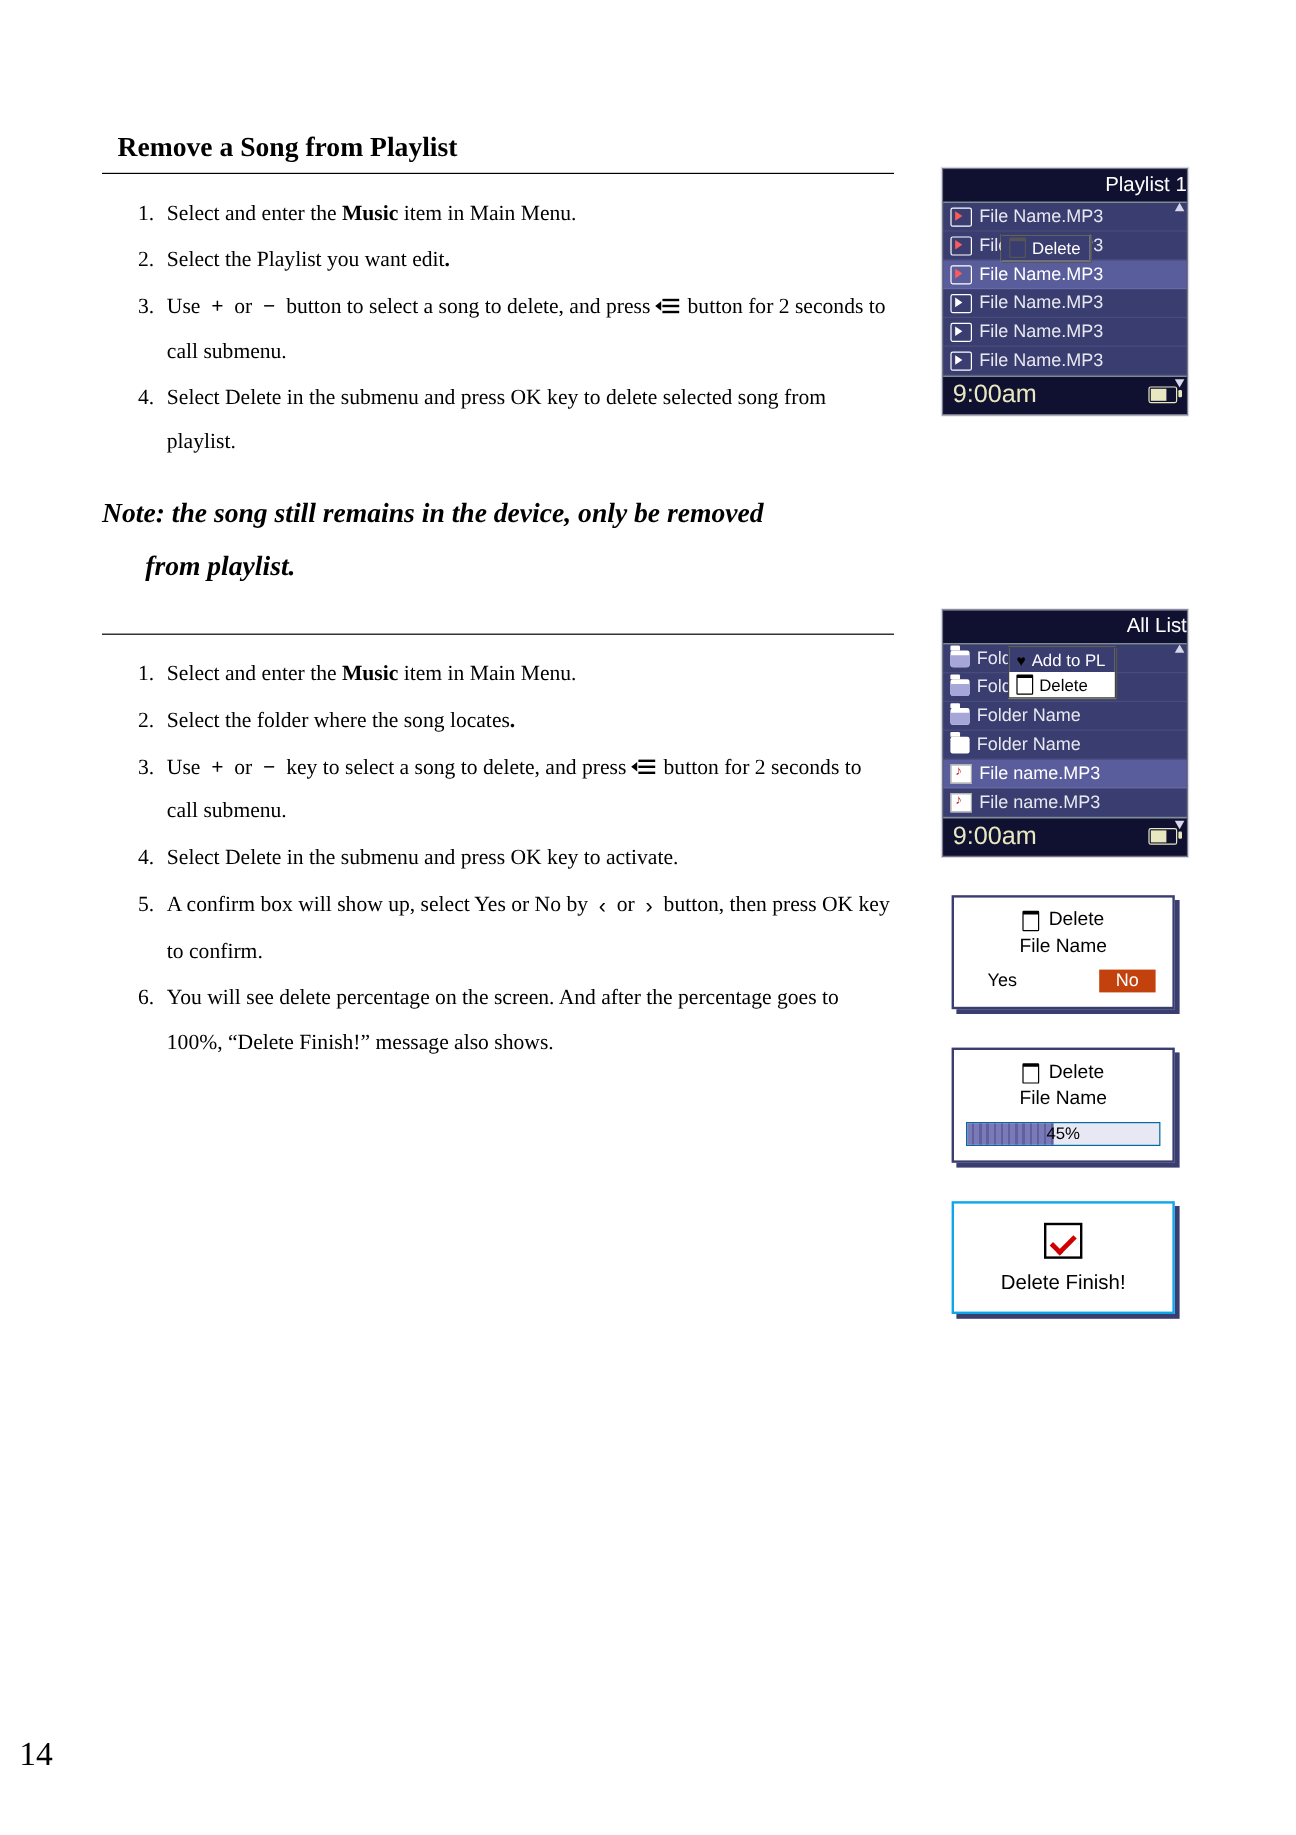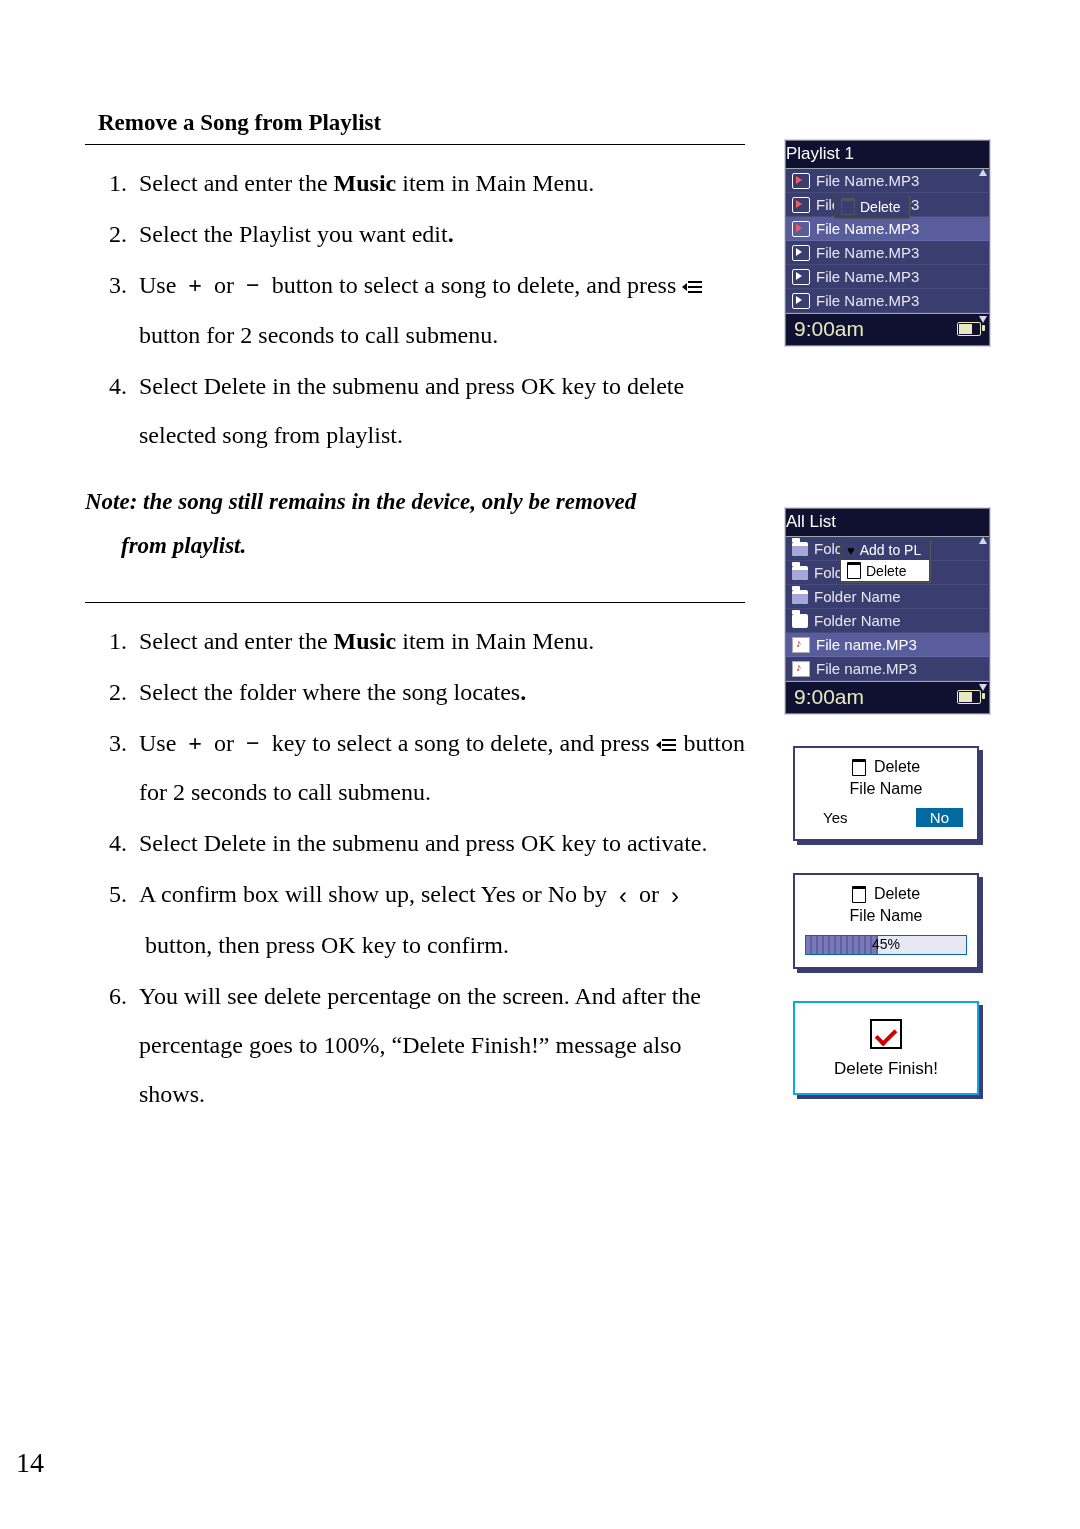--- a/index.html
+++ b/index.html
@@ -38,21 +38,21 @@
   }
   hr.rule {
     border: none;
     border-top: 1.5px solid #000;
     margin: 0 0 14px 0;
   }
   ol.steps {
     list-style: decimal;
     margin: 0 0 20px 0;
     padding-left: 48px;
-    font-size: 24px;
+    font-size: 18px;
     line-height: 2.05;
   }
   ol.steps li {
     padding-left: 6px;
     margin-bottom: 2px;
   }
   p.note {
     font-size: 23px;
     font-style: italic;
     font-weight: bold;
@@ -110,21 +110,21 @@
     font-family: Arial, Helvetica, sans-serif;
     font-size: 15px;
     color: #fff;
     background: #3a3d70;
     position: relative;
     box-shadow: 0 0 0 1px #d8d8e0;
   }
   .device .titlebar {
     background: #101030;
     color: #fff;
-    text-align: left;
+    text-align: right;
     font-size: 17px;
     padding: 3px 0 4px;
     border-bottom: 1px solid #9aa;
   }
   .device .row {
     display: flex;
     align-items: center;
     gap: 6px;
     padding: 3px 8px 3px 6px;
     border-bottom: 1px solid rgba(255,255,255,.08);
@@ -285,21 +285,21 @@
     display:flex;
     justify-content: space-between;
     padding: 0 4px;
     gap: 20px;
   }
   .panel .yn .btn {
     padding: 1px 14px;
     font-size:15px;
   }
   .panel .yn .btn.sel {
-    background:#0369a1;
+    background:#c2410c;
     color:#fff;
   }
   .panel .bar {
     height: 18px;
     border:1px solid #0369a1;
     position:relative;
     background:#e8e8f4;
   }
   .panel .bar .fill {
     position:absolute;

